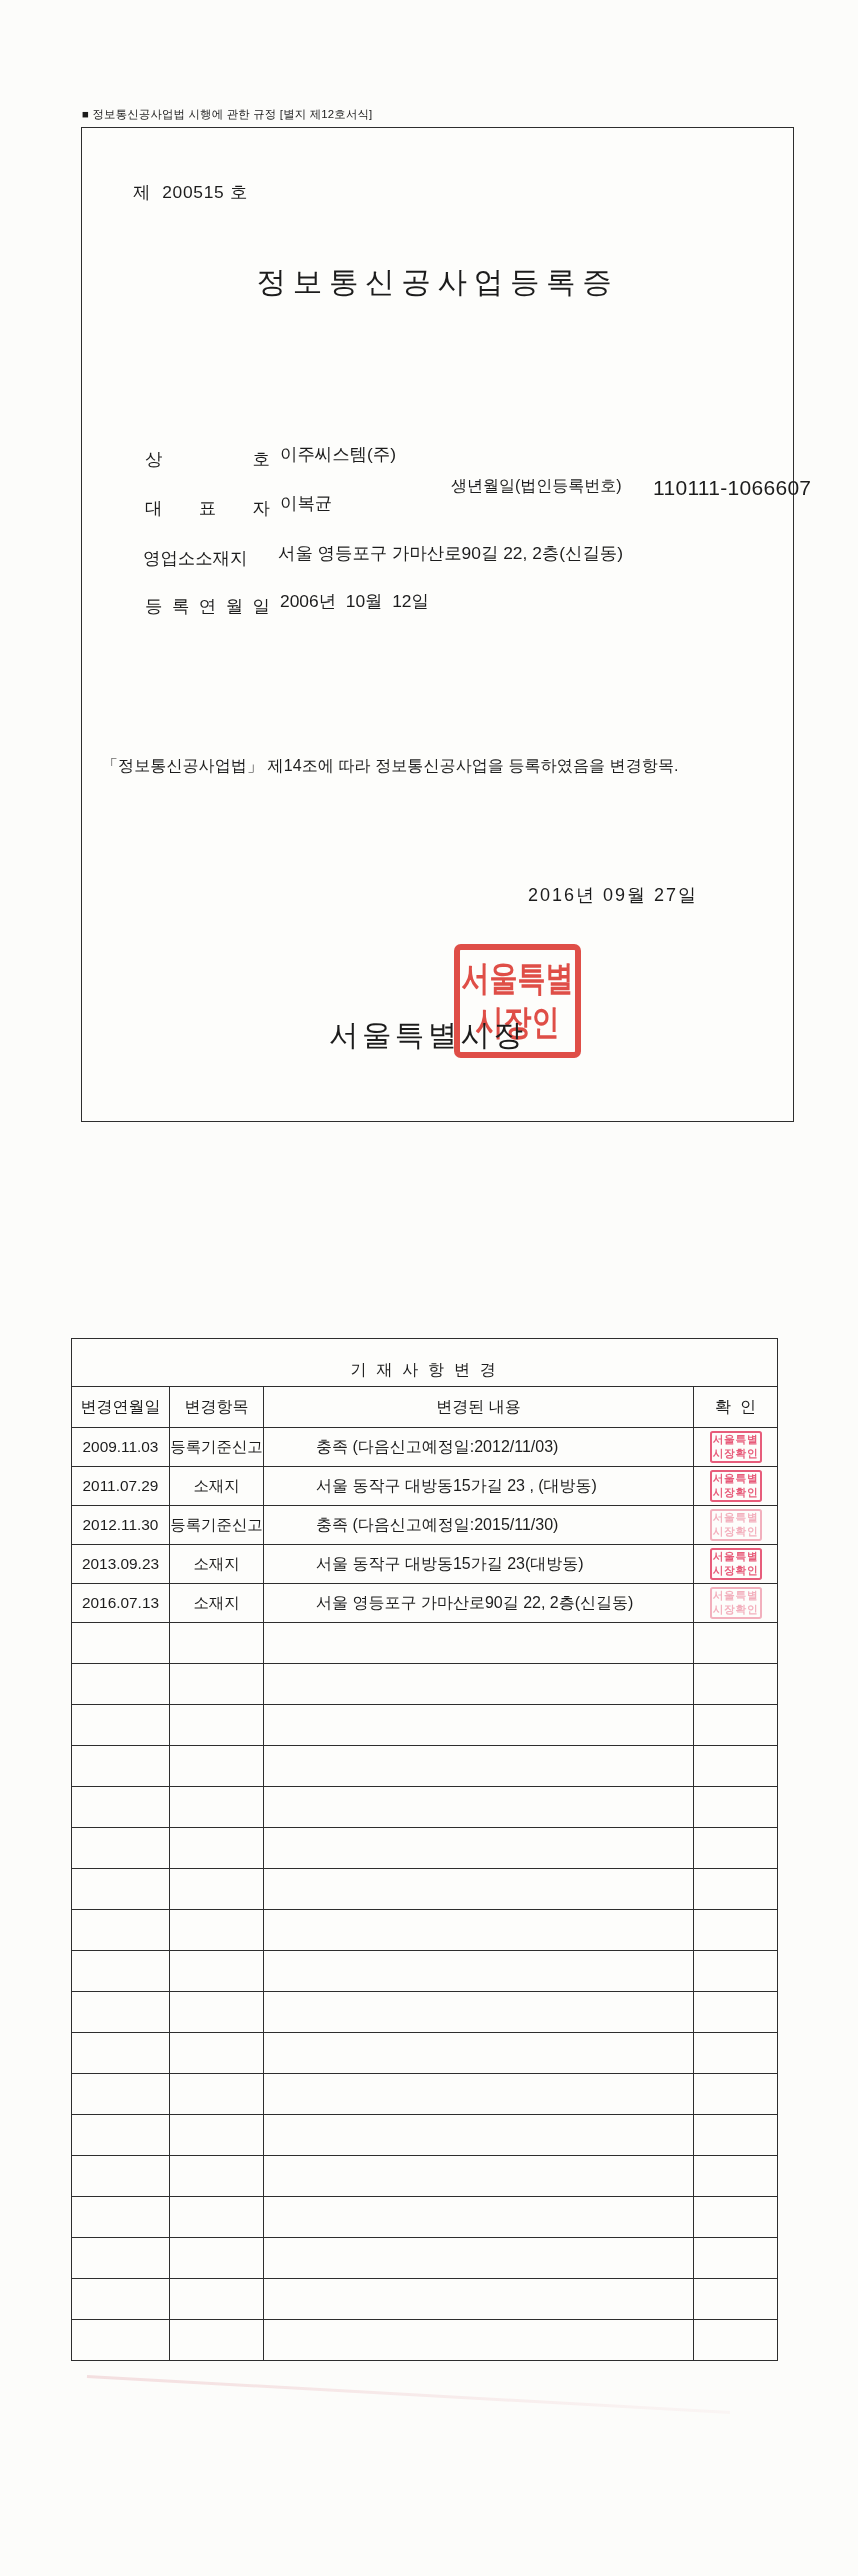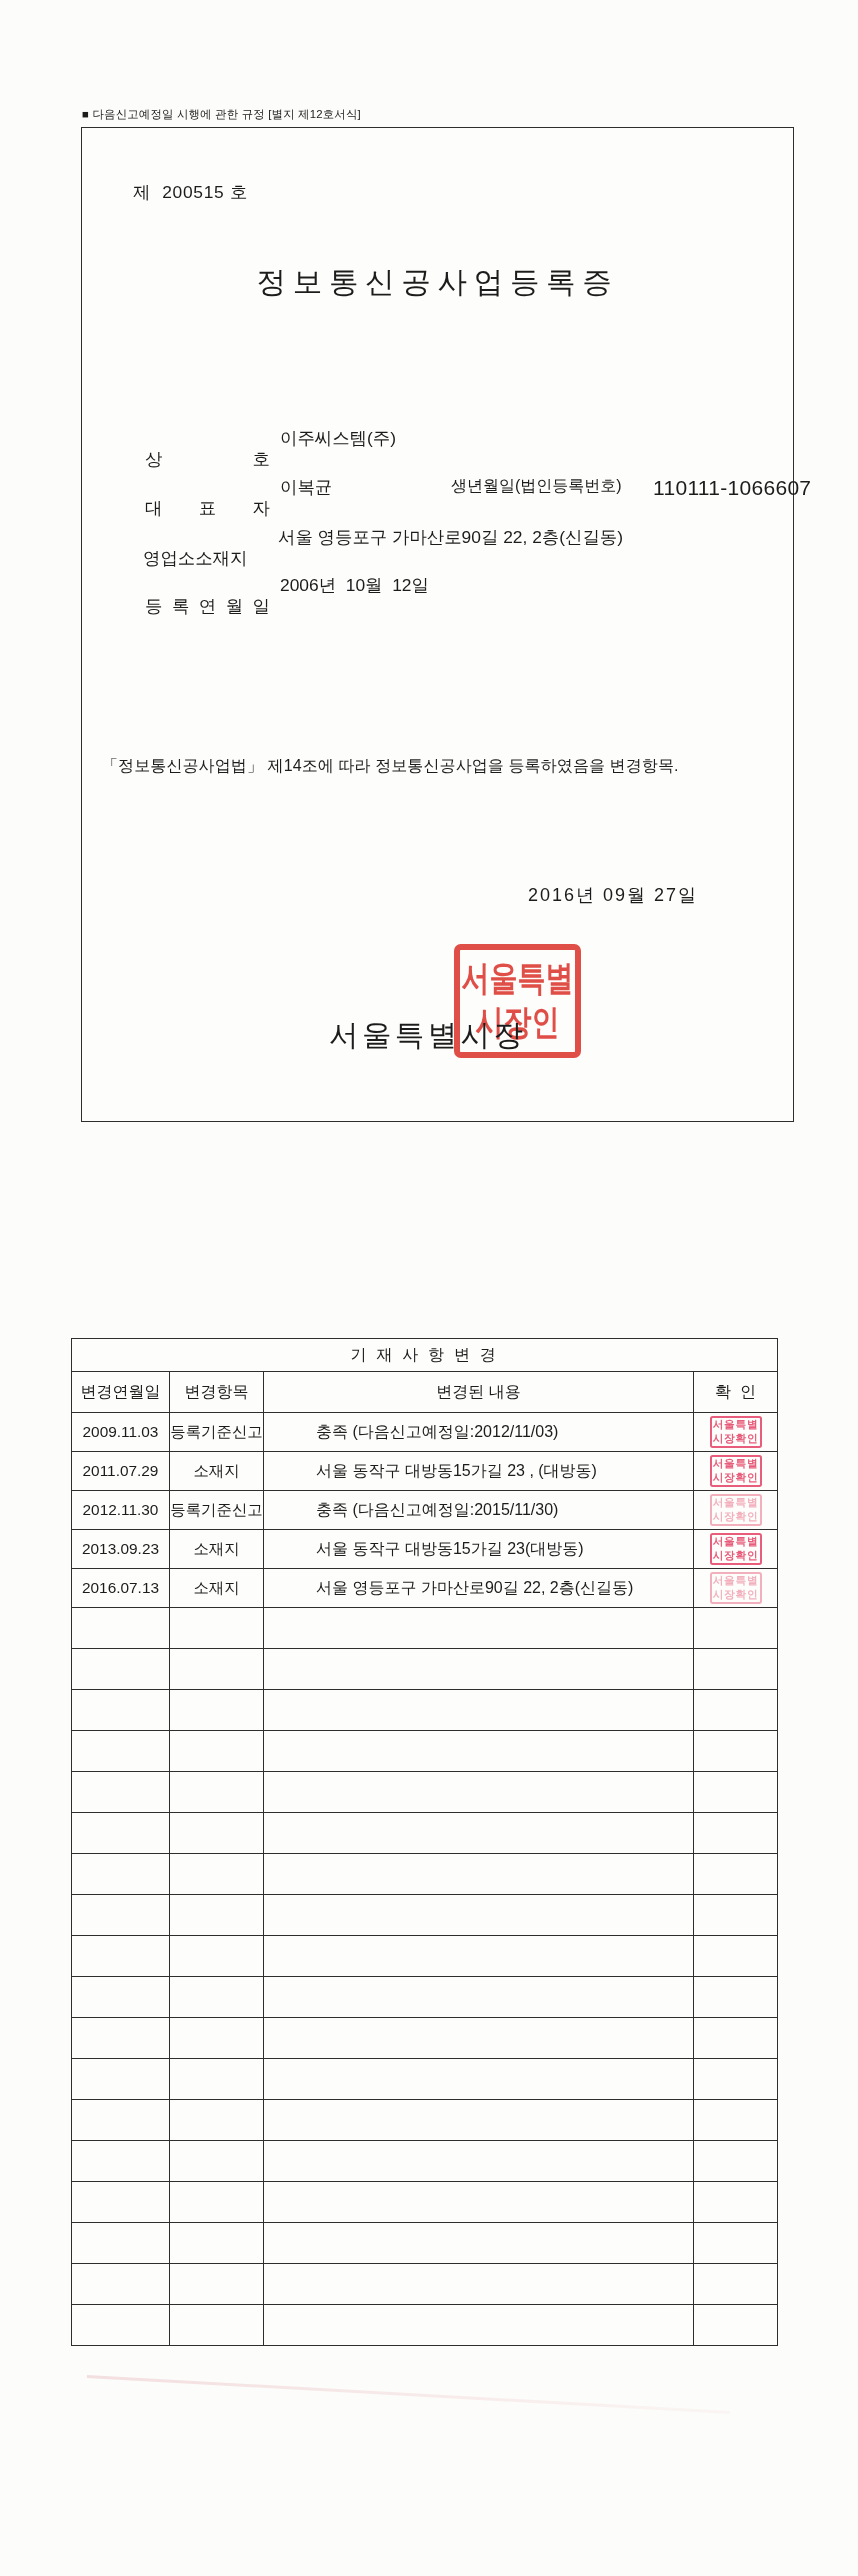--- a/index.html
+++ b/index.html
@@ -25,21 +25,21 @@
   }
   .cert-title {
     position:absolute; left:0; top:135px; width:100%;
     text-align:center; font-size:29.5px; letter-spacing:6.7px; white-space:pre;
   }
   .field { position:absolute; font-size:17.4px; white-space:pre; }
   .flabel {
     display:inline-block; width:125px;
     text-align:justify; text-align-last:justify; white-space:normal;
   }
-  .fval { position:absolute; left:164px; top:0; white-space:pre; }
+  .fval { position:absolute; left:164px; top:16px; white-space:pre; }
   .row-company   { left:34px; top:298px; }
   .row-rep       { left:34px; top:347px; }
   .row-addr      { left:32px; top:397px; }
   .row-regdate   { left:34px; top:445px; }
   .birth-label { position:absolute; left:335px; top:1.3px; font-size:16px; white-space:pre; }
   .birth-value { position:absolute; left:537px; top:0.7px; font-size:21px; letter-spacing:0.3px; white-space:pre; }
   .statement {
     position:absolute; left:20px; top:628px; width:674px;
     font-size:16px; letter-spacing:0.1px; white-space:pre;
   }
@@ -62,21 +62,21 @@
     letter-spacing:0px; transform:scaleY(1.25); white-space:pre;
   }
   
   .chg-table {
     position:absolute; left:71px; top:1338px; width:707px;
     border:1.3px solid #2e2e2e; box-sizing:border-box; background:#fdfdfb;
   }
   .t-title {
     height:32px; border-bottom:1.3px solid #2e2e2e;
     display:flex; align-items:center; justify-content:center;
-    font-size:16px; letter-spacing:2.7px; white-space:pre;
+    font-size:16px; letter-spacing:2.7px; white-space:pre;margin-top:15px;
   }
   .t-head { display:flex; height:40px; border-bottom:1.3px solid #2e2e2e; }
   .t-head .cell { display:flex; align-items:center; justify-content:center; font-size:16px; white-space:pre; }
   .t-row { display:flex; height:38px; border-bottom:1.3px solid #2e2e2e; }
   .t-row.empty { height:40px; }
   .chg-table .t-row:last-child { border-bottom:none; }
   .cell { box-sizing:border-box; border-right:1.3px solid #2e2e2e; }
   .cell:last-child { border-right:none; }
   .c1 { width:98px; } .c2 { width:94px; } .c3 { flex:1; } .c4 { width:83px; }
   .t-row .c1, .t-row .c2 {
@@ -100,21 +100,21 @@
     position:absolute; left:87px; top:2375px; width:644px; height:2.7px;
     background:linear-gradient(90deg, rgba(214,120,130,0.22), rgba(214,120,130,0.05));
     transform:rotate(3.2deg); transform-origin:left center;
   }
 </style>
 </head>
 <body>
 
 <div class="canvas">
 
-  <div class="form-note">■ 다음신고예정일 시행에 관한 규정 [별지 제12호서식]</div>
+  <div class="form-note">■ 정보통신공사업법 시행에 관한 규정 [별지 제12호서식]</div>
 
   <div class="cert-box">
     <div class="cert-no">제  200515 호</div>
     <div class="cert-title">정보통신공사업등록증</div>
 
     <div class="field row-company">
       <span class="flabel">상 호</span>
       <span class="fval">이주씨스템(주)</span>
     </div>
 

